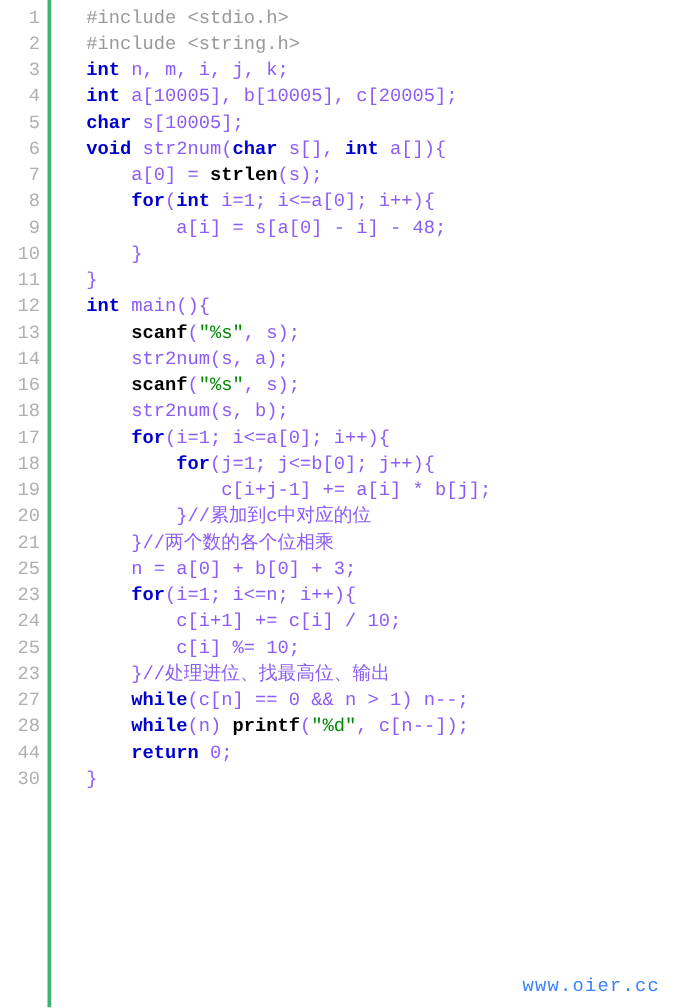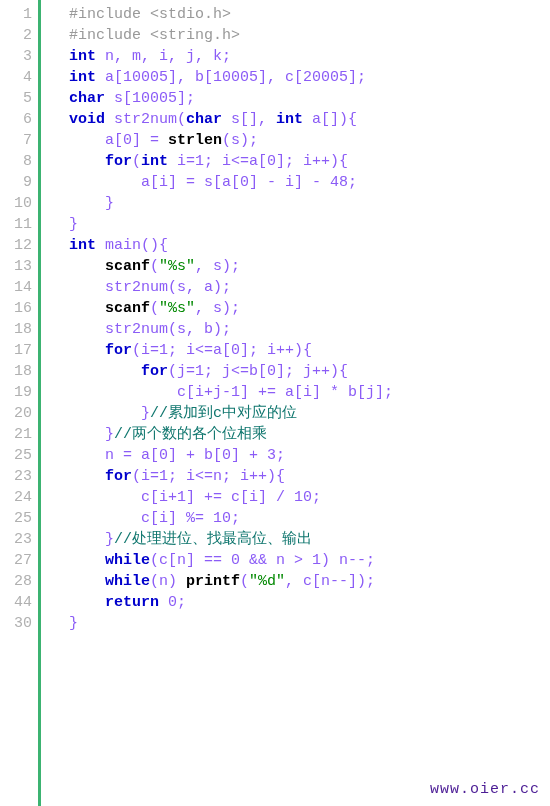--- a/index.html
+++ b/index.html
@@ -42,27 +42,27 @@
     flex: 1;
   }
   .code .line {
     display: block;
     height: 21px;
   }
   .pp { color: #999999; }
   .kw { color: #0000cc; font-weight: bold; font-family: Liberation Mono, monospace; }
   .lib { color: #000000; font-weight: bold; }
   .str { color: #008800; }
-  .cmt { color: #0f766e; }
+  .cmt { color: #8b5cf6; }
   .p { color: #8b5cf6; }
   .watermark {
     position: absolute;
     bottom: 6px;
-    right: 10px;
-    color: #4c1d95;
+    right: 22px;
+    color: #3b82f6;
     font-size: 15px;
     font-family: Consolas, "Courier New", monospace;
     letter-spacing: 1px;
   }
 </style>
 </head>
 <body>
 
 <div class="editor">
   <div class="gutter">

